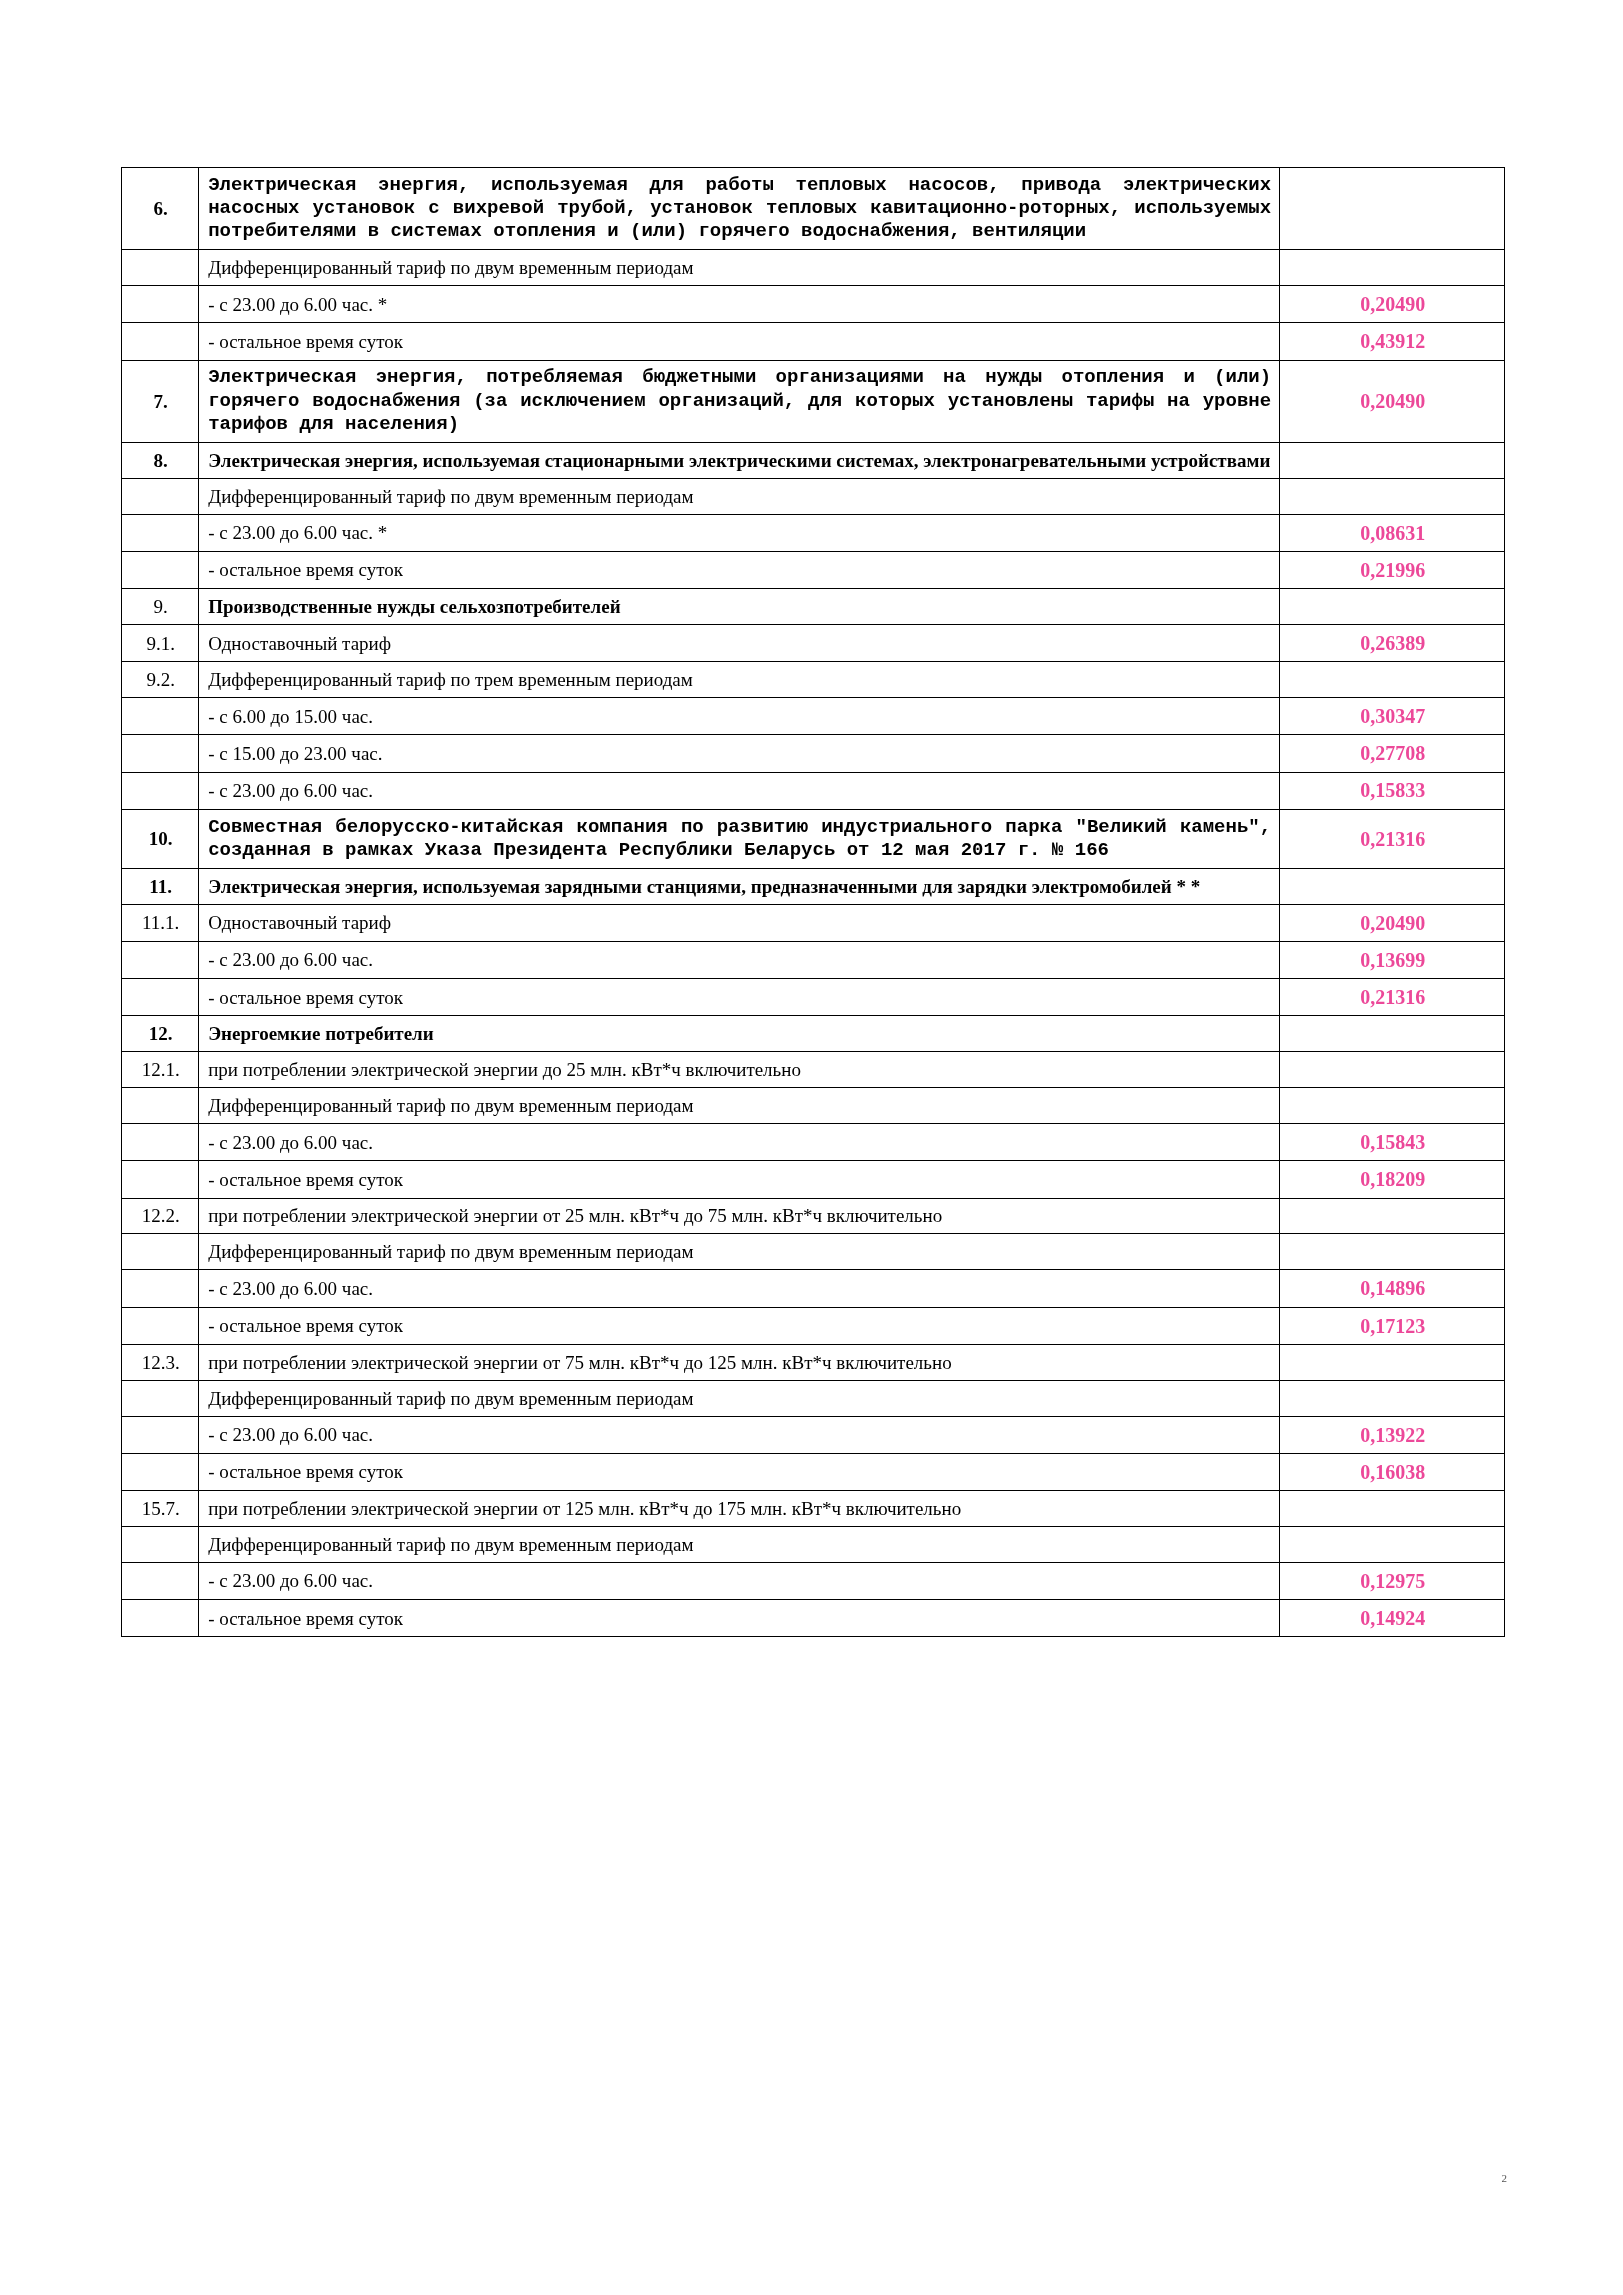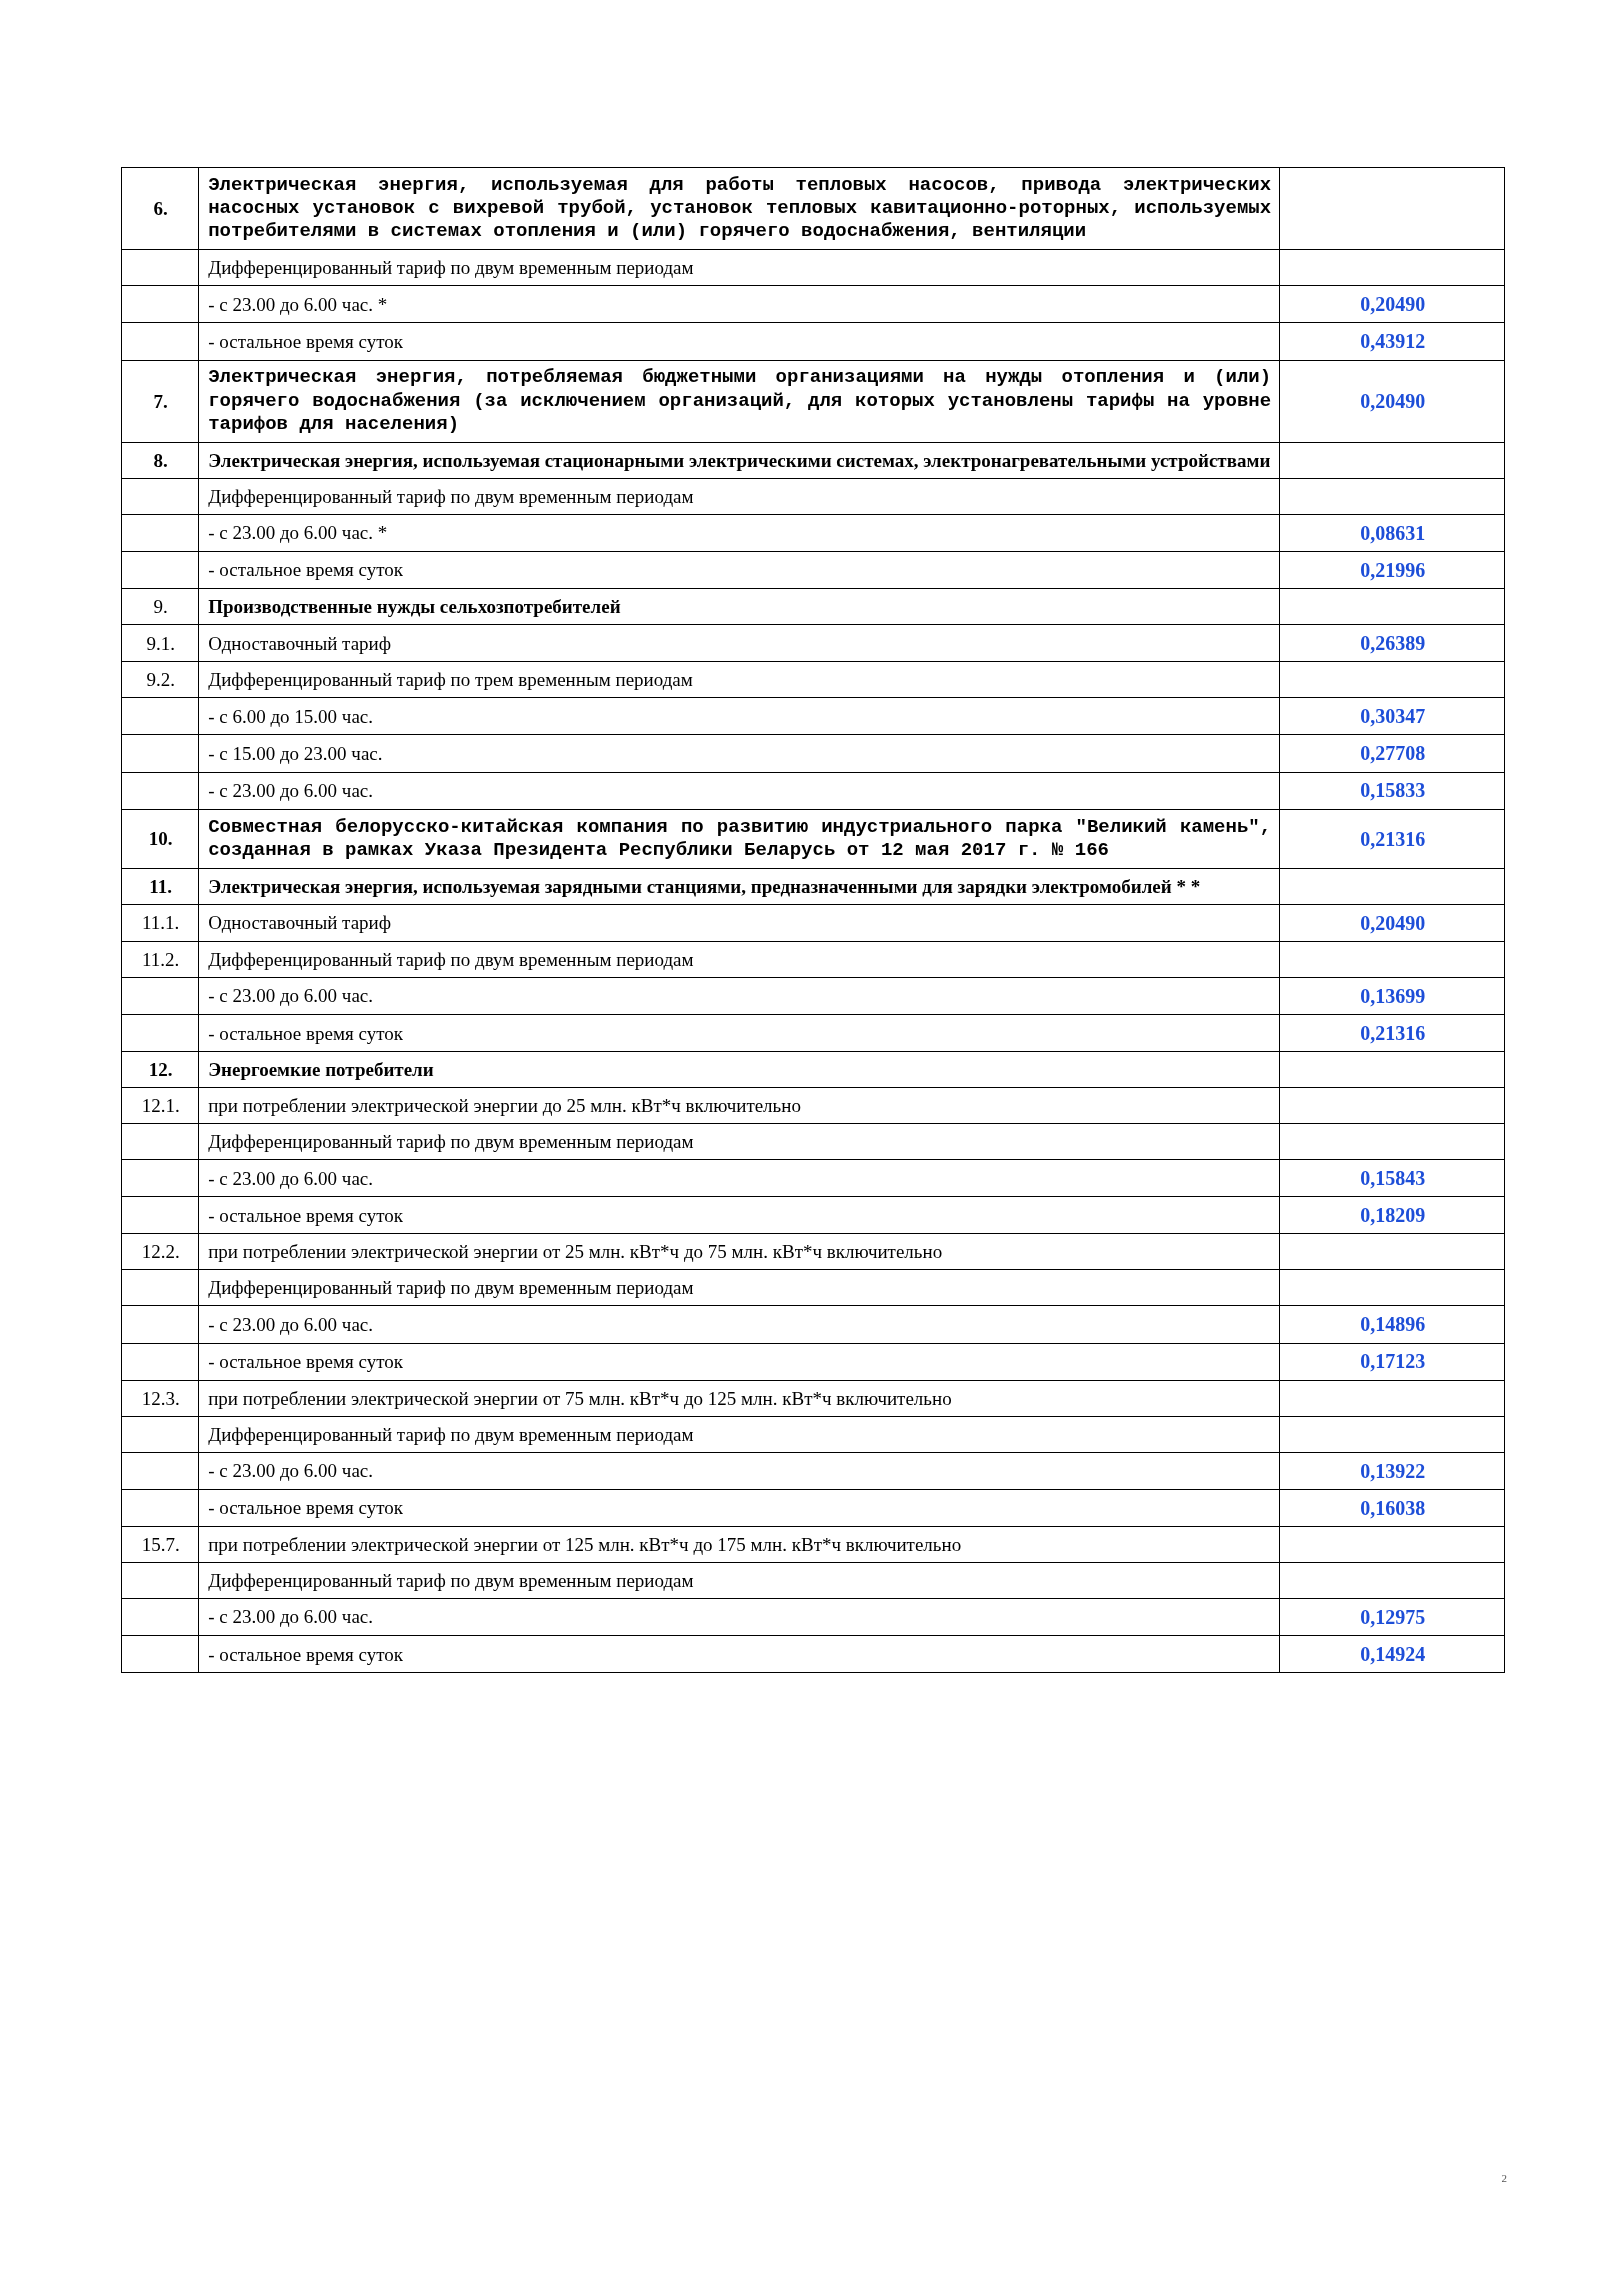--- a/index.html
+++ b/index.html
@@ -45,21 +45,21 @@
     padding-left: 2.6px;
     padding-right: 2.6px;
   }
   td.num.bold { font-weight: bold; }
   td.text { text-align: left; }
   td.text.bold { font-weight: bold; }
   td.text.just { text-align: justify; text-align-last: left; font-family: Liberation Mono, monospace; }
   td.val {
     text-align: center;
     font-weight: bold;
-    color: #1d4ed8;
+    color: #ec4899;
     font-size: 20px;
   }
   td.val.empty { color: transparent; }
   .pagenum {
     position: absolute;
     right: 116px;
     top: 2172px;
     font-size: 11px;
     color: #555555;
     font-family: "Liberation Serif", serif;
@@ -160,25 +160,20 @@
           <td class="num bold">11.</td>
           <td class="text bold">Электрическая энергия, используемая зарядными   станциями, предназначенными для зарядки электромобилей * *</td>
           <td class="val empty"></td>
         </tr>
         <tr>
           <td class="num">11.1.</td>
           <td class="text">Одноставочный тариф</td>
           <td class="val">0,20490</td>
         </tr>
         <tr>
-          <td class="num">11.2.</td>
-          <td class="text">Дифференцированный тариф по двум временным периодам</td>
-          <td class="val empty"></td>
-        </tr>
-        <tr>
           <td class="num"></td>
           <td class="text">- с 23.00      до 6.00 час.</td>
           <td class="val">0,13699</td>
         </tr>
         <tr>
           <td class="num"></td>
           <td class="text">- остальное время суток</td>
           <td class="val">0,21316</td>
         </tr>
         <tr>

